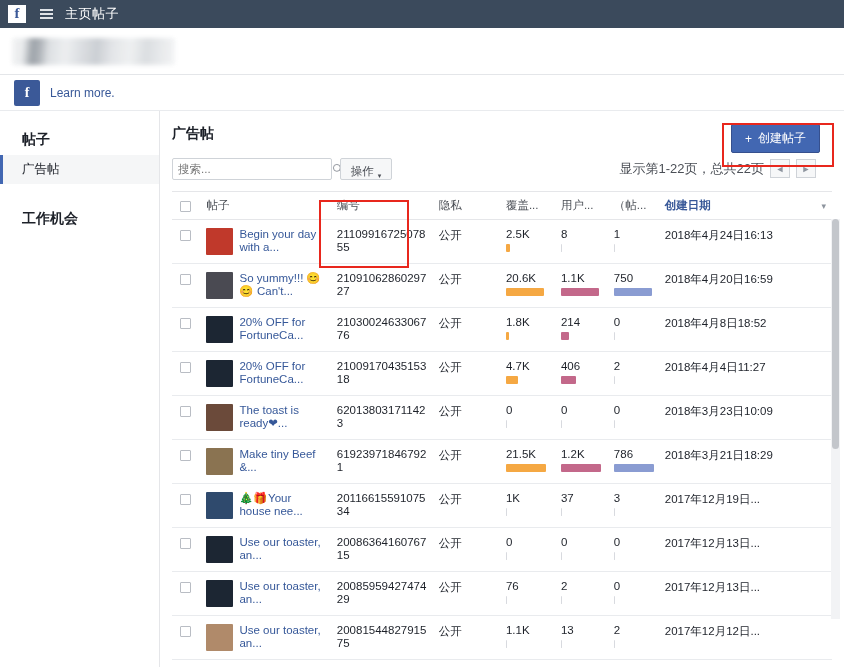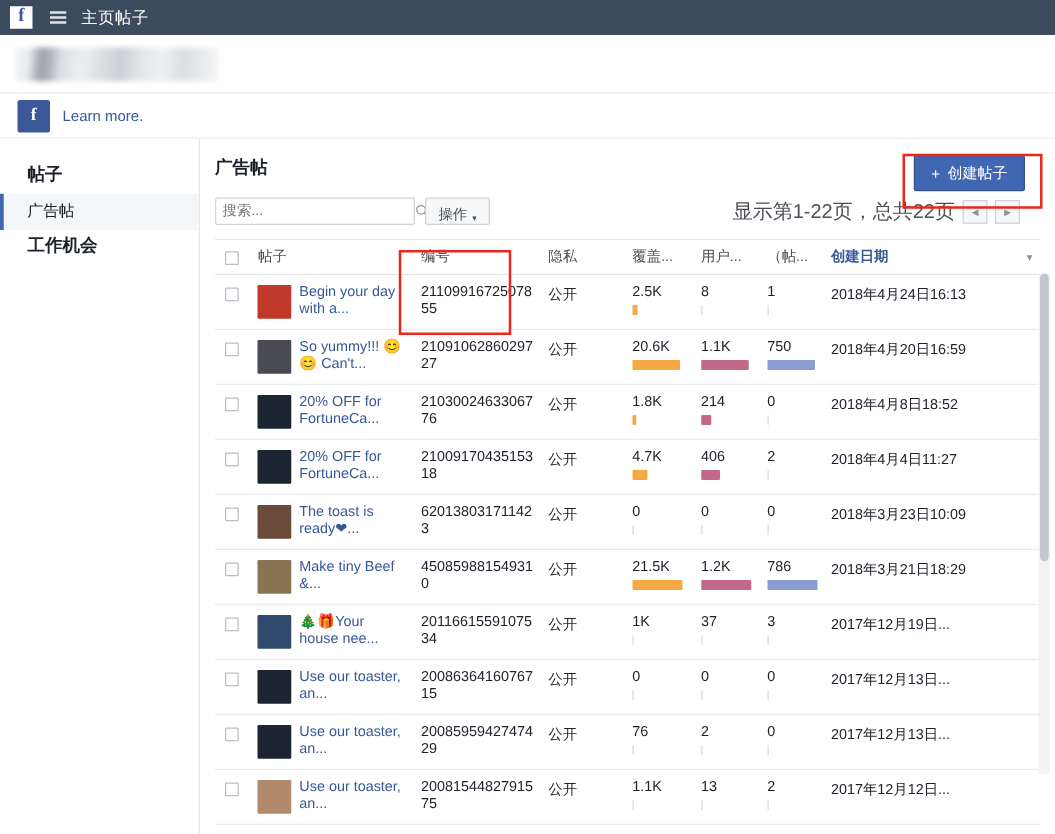--- a/index.html
+++ b/index.html
@@ -113,21 +113,21 @@
     background: #ffffff;
     border-right: 1px solid #e5e6e9;
     padding-top: 16px;
   }
   .side-heading {
     font-size: 14px;
     font-weight: bold;
     color: #1d2129;
     padding: 4px 0 6px 22px;
   }
-  .side-heading.second { }
+  .side-heading.second { margin-top: 22px; }
   .side-item {
     font-size: 12.5px;
     color: #4b4f56;
     padding: 6px 0 6px 22px;
     position: relative;
     cursor: pointer;
   }
   .side-item.active {
     background: #f5f6f7;
     color: #1d2129;
@@ -202,21 +202,21 @@
   .caret { font-size: 7px; line-height: 1; }
 
   .pager {
     position: absolute;
     right: 28px;
     top: 2px;
     display: flex;
     align-items: center;
     gap: 6px;
   }
-  .pager-text { font-size: 16px; color: #4b4f56; white-space: nowrap; }
+  .pager-text { font-size: 13px; color: #4b4f56; white-space: nowrap; }
   .pager-btn {
     width: 20px; height: 19px;
     border: 1px solid #cfd3d8;
     background: #f6f7f8;
     font-size: 9px;
     color: #8d949e;
     display: flex; align-items: center; justify-content: center;
     cursor: pointer;
   }
 
@@ -555,21 +555,21 @@
             <tr>
               <td class="col-check">
                 <span class="cb"></span>
               </td>
               <td class="col-post">
                 <div class="post-cell">
                   <div class="thumb" style="background: rgb(138, 115, 81);"></div>
                   <a class="post-link">Make tiny Beef &amp;...</a>
                 </div>
               </td>
-              <td class="col-id id-cell">450859881549310</td>
+              <td class="col-id id-cell">619239718467921</td>
               <td class="col-priv priv-cell">公开</td>
               <td class="col-reach">
                 <div class="metric">21.5K</div>
                 <div class="bar reach" style="width: 40px;"></div>
               </td>
               <td class="col-users">
                 <div class="metric">1.2K</div>
                 <div class="bar users" style="width: 40px;"></div>
               </td>
               <td class="col-posts">

